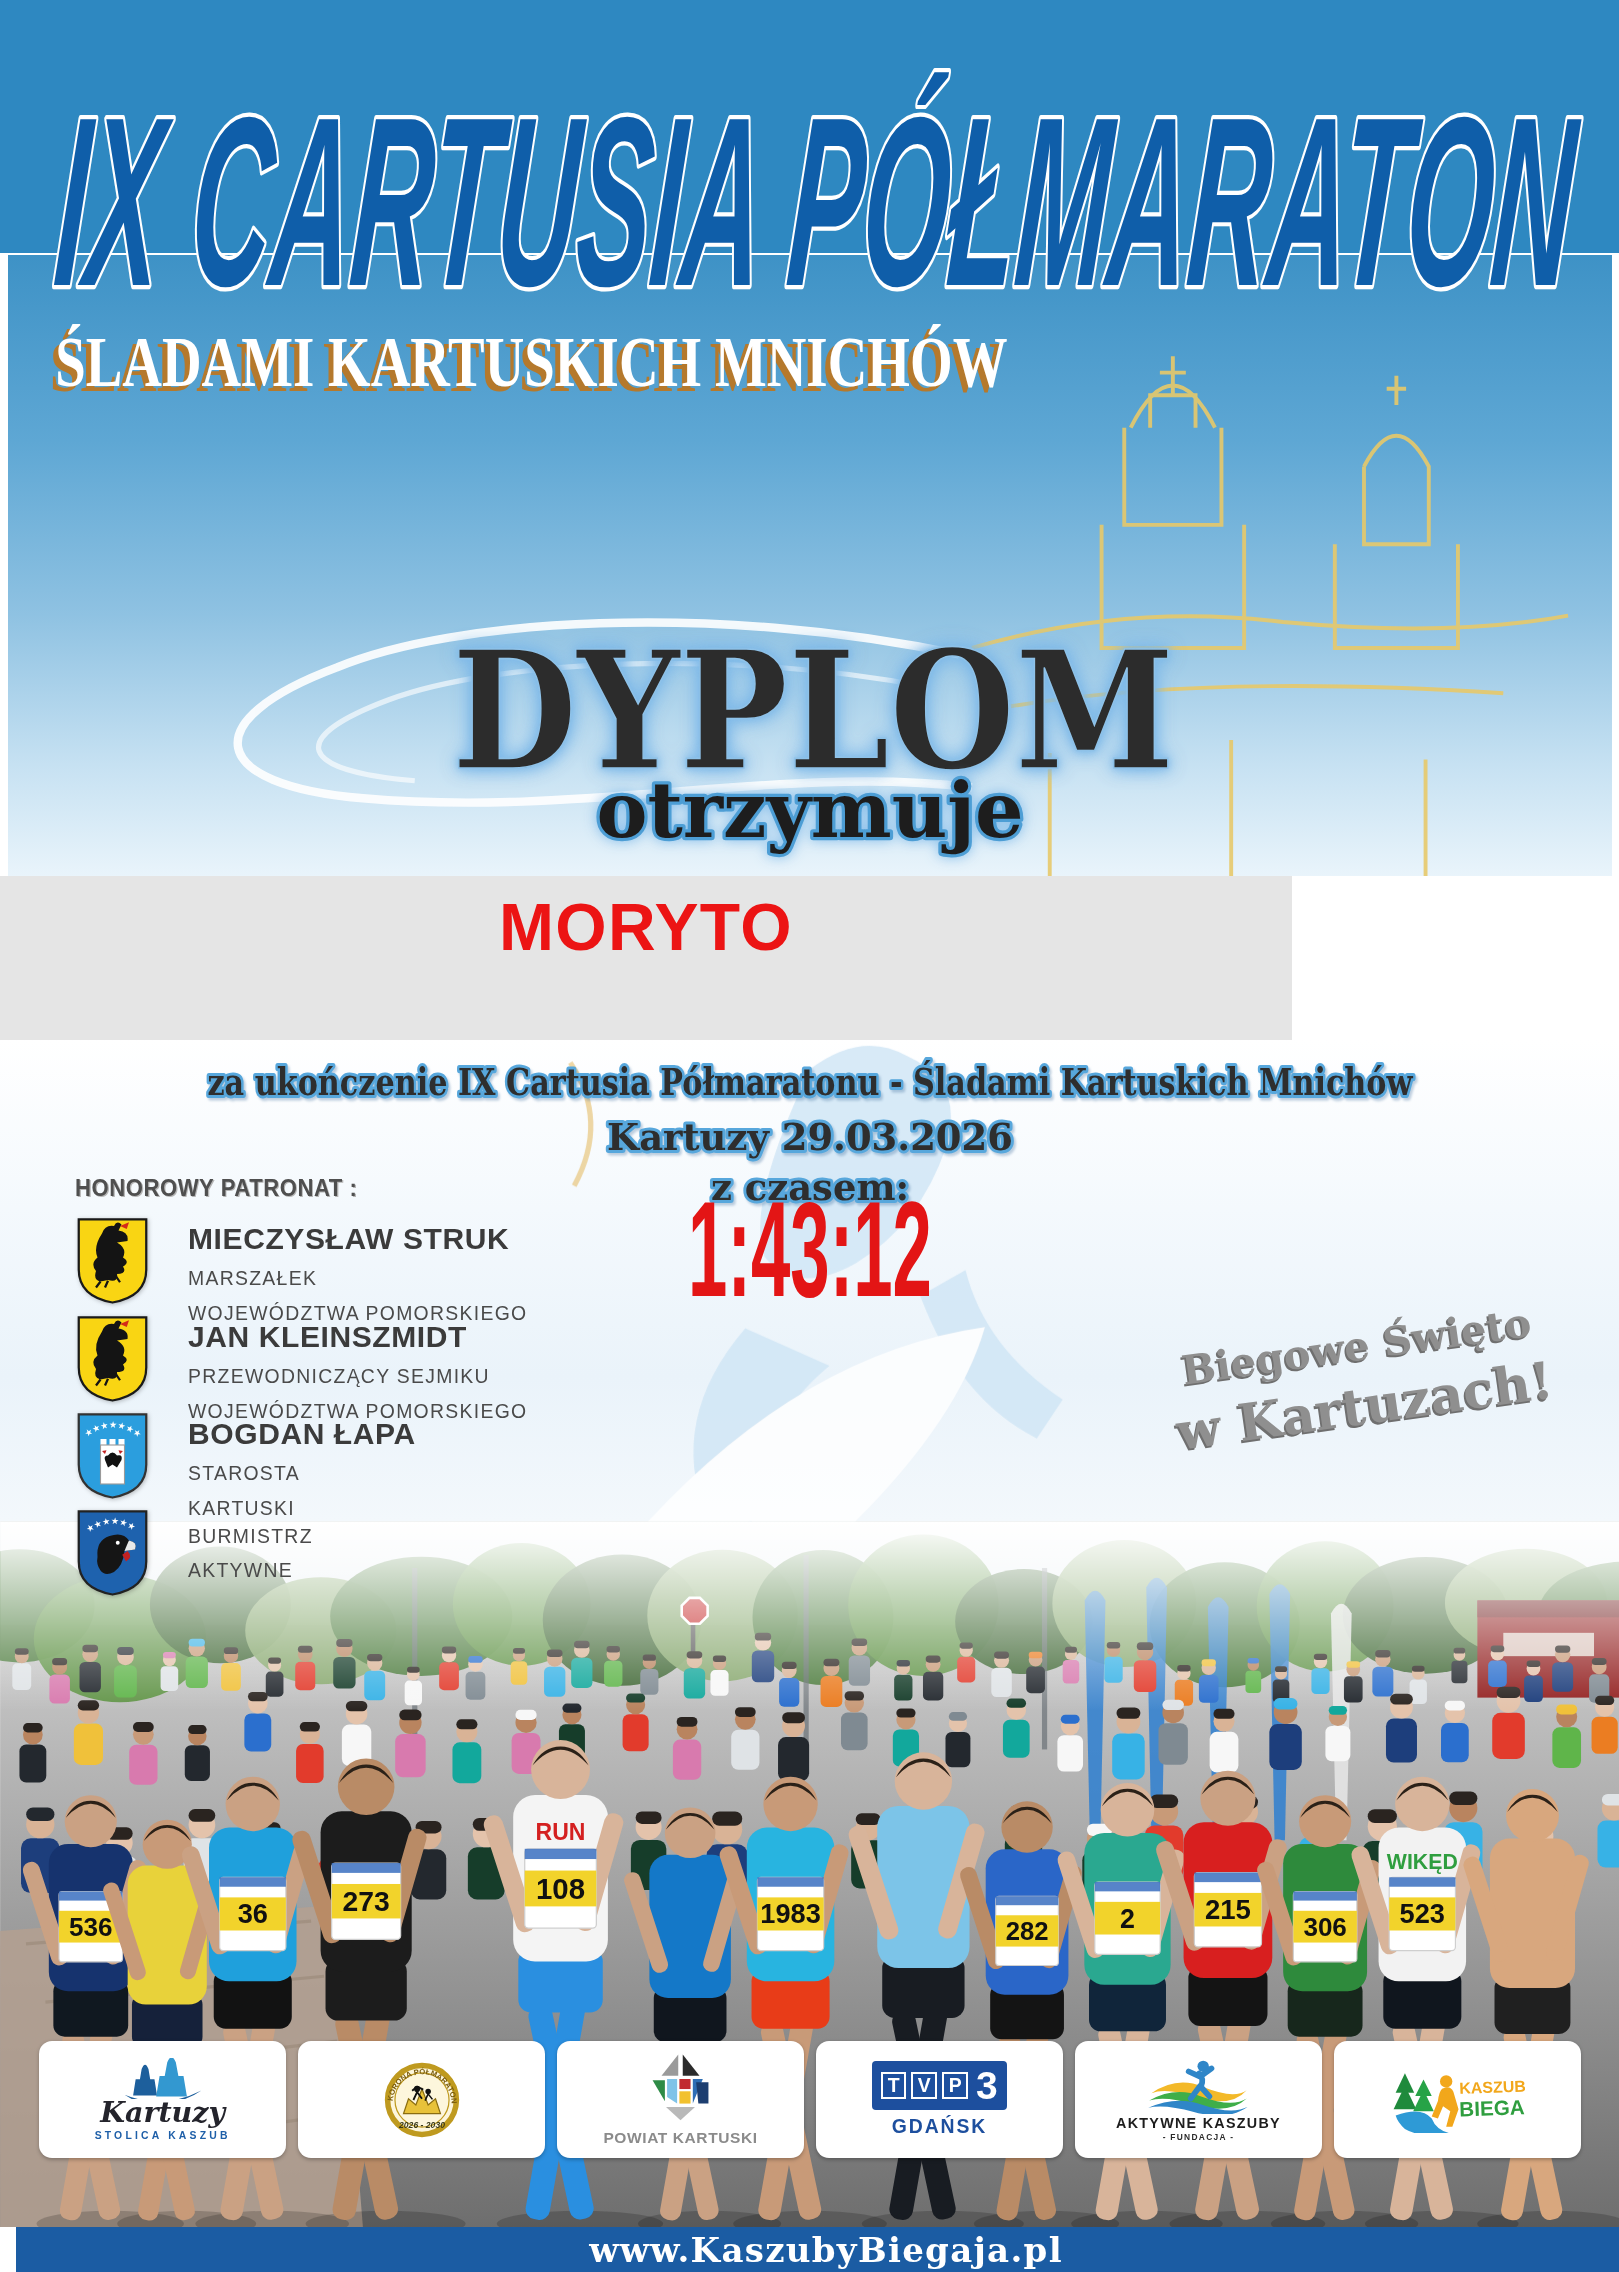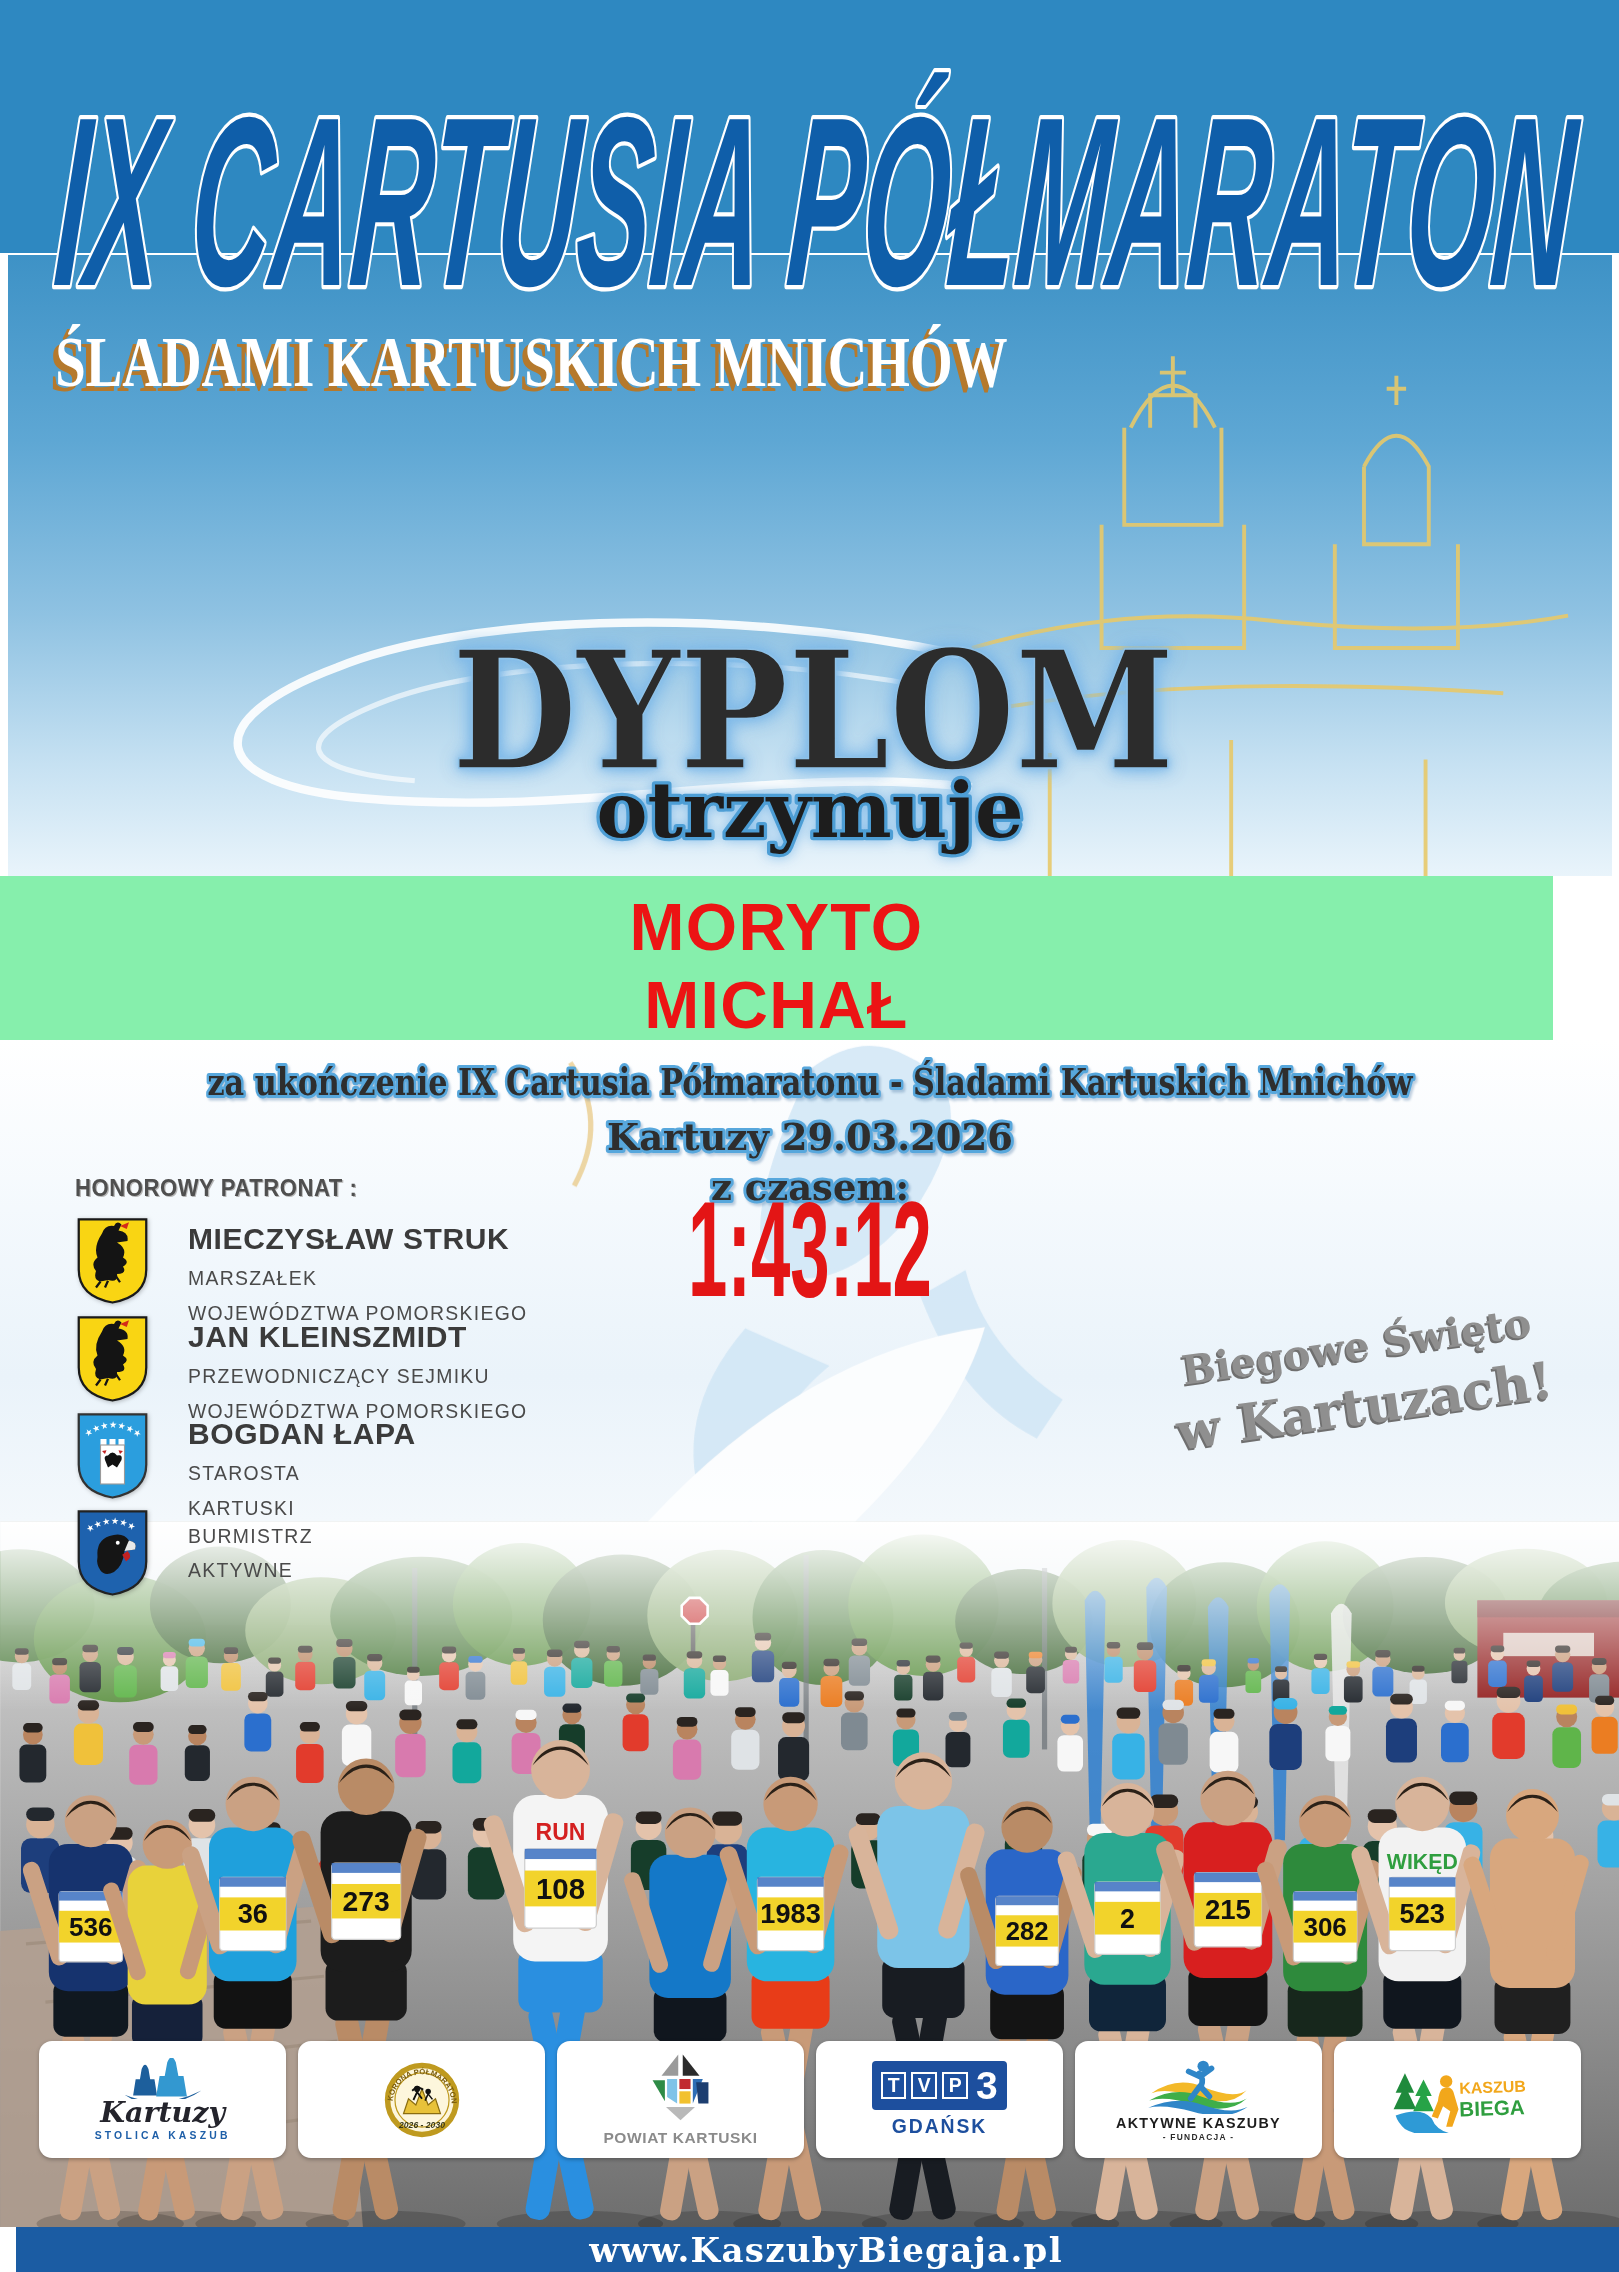--- a/index.html
+++ b/index.html
@@ -3,21 +3,21 @@
 <meta charset="utf-8">
 <style>
   html,body{margin:0;padding:0;background:#ffffff;}
   #poster{position:relative;width:1620px;height:2273px;overflow:hidden;background:#ffffff;
           font-family:"Liberation Sans",sans-serif;}
   
   .hdr{position:absolute;left:0;top:0;width:1620px;height:253px;background:#2e88c1;}
   .seam{position:absolute;left:0;top:253px;width:1620px;height:1.9px;background:#ffffff;z-index:2;}
   .sky{position:absolute;left:7.8px;right:7.8px;top:255px;height:621px;
        background:linear-gradient(180deg,#3e92c6 0%,#5ea7d4 30%,#8fc2e2 58%,#c6e1f2 82%,#e9f4fb 100%);}
-  .nameband{position:absolute;left:0;top:876px;width:1553px;height:164px;background:#86efac;z-index:3;}
+  .nameband{position:absolute;left:0;top:876px;width:1292px;height:164px;background:#e5e5e5;z-index:3;}
   .mid{position:absolute;left:0;top:1040px;width:1620px;height:481px;
        background:linear-gradient(180deg,#ffffff 0%,#f4f9fd 35%,#eaf3fa 70%,#f3f8fc 100%);}
   .name-line{font-weight:bold;text-align:center;color:#ec1414;letter-spacing:1.3px;
              font-size:66px;line-height:1.0;font-family:"Liberation Sans",sans-serif;}
   .name-line.first{margin-top:18px;}
   .name-line.second{margin-top:11.7px;}
   
   #artlayer{position:absolute;left:0;top:0;z-index:5;}
   .title-t{font-family:"Liberation Sans",sans-serif;font-weight:bold;font-style:italic;
            fill:#0f5ea9;stroke:#ffffff;stroke-width:13px;paint-order:stroke;stroke-linejoin:round;}
@@ -67,21 +67,20 @@
 <body>
 
 <div id="poster">
 
   <div class="hdr"></div>
   <div class="sky"></div>
   <div class="seam"></div>
 
   <div class="nameband">
     <div class="name-line first">MORYTO</div>
-    <div class="name-line second">MICHAŁ</div>
   </div>
   <div class="mid"></div>
 
   <svg width="0" height="0" style="position:absolute" aria-hidden="true">
     <defs>
       <symbol id="crest-pomorskie" viewBox="0 0 100 120">
         <path d="M5,5 H95 V72 Q95,108 50,116 Q5,108 5,72 Z" fill="#f9d513" stroke="#1a1a1a" stroke-width="3"></path>
         <path d="M36,24 Q40,12 52,14 Q56,6 62,12 L58,20 Q72,22 70,34 L56,36 Q70,44 64,56 Q74,62 64,68 Q70,78 56,78 Q58,90 44,86 L34,88 Q24,86 28,74 Q20,64 30,56 Q24,42 36,24 Z" fill="#141414"></path>
         <path d="M60,14 l12,-5 l-3,9 Z" fill="#d42b18"></path>
         <path d="M34,88 l-6,8 M44,87 l-4,9 M54,80 l6,9" stroke="#141414" stroke-width="3" fill="none"></path>

